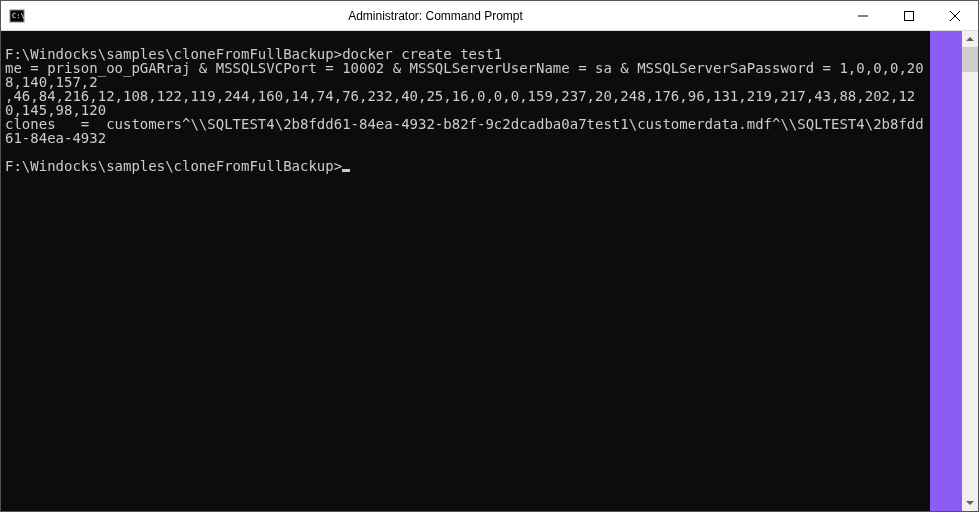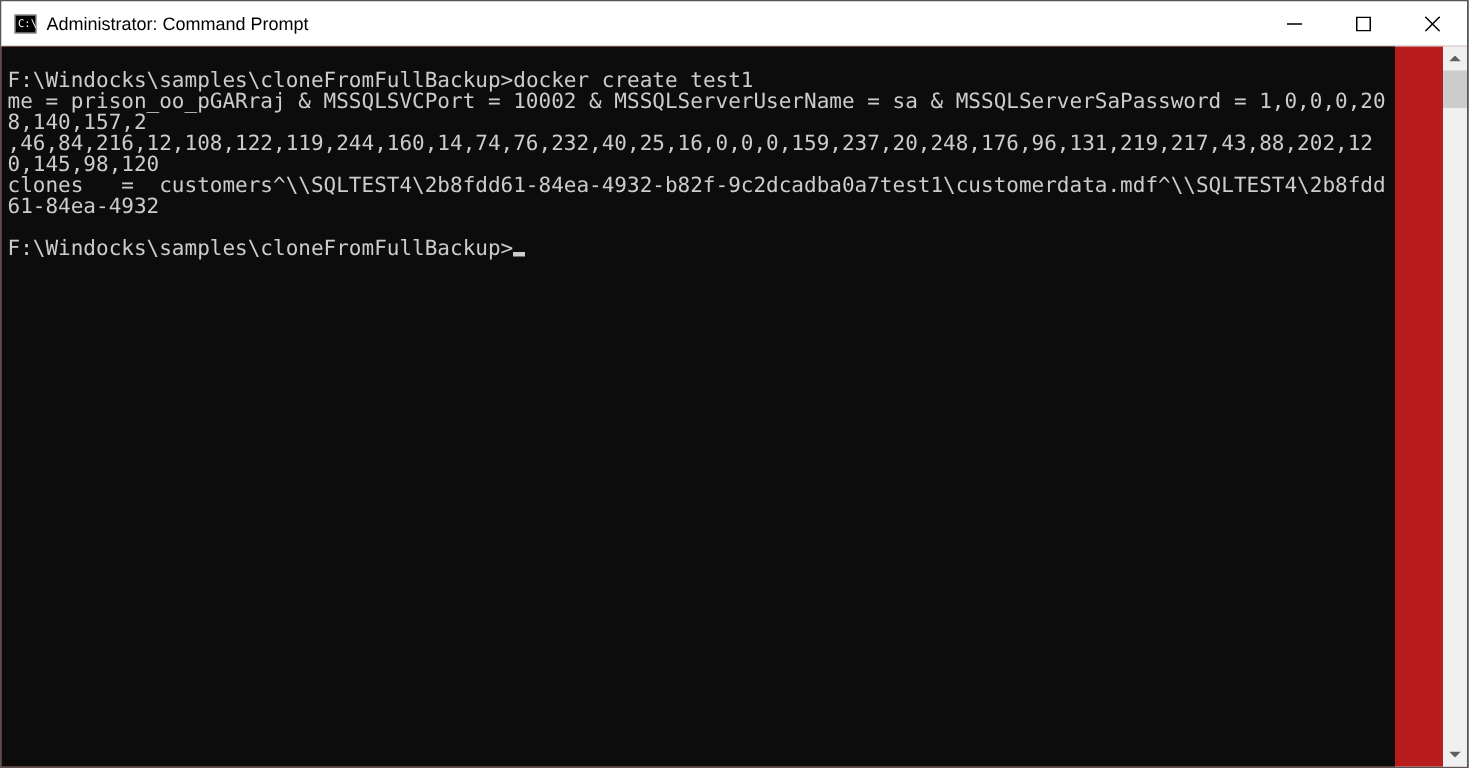--- a/index.html
+++ b/index.html
@@ -39,40 +39,41 @@
     .titlebar-icon svg {
       width: 16px;
       height: 16px;
     }
     .titlebar-title {
       flex: 1;
       font-size: 12px;
       color: #000;
       white-space: nowrap;
       overflow: hidden;
+      text-align: center;
     }
     .titlebar-controls {
       display: flex;
       height: 100%;
     }
     .titlebar-btn {
       width: 46px;
       height: 100%;
       display: flex;
       align-items: center;
       justify-content: center;
       font-family: "Segoe UI Symbol", sans-serif;
       font-size: 10px;
       color: #000;
       cursor: default;
     }
     .console-wrap {
       flex: 1;
       display: flex;
-      background: #b91c1c;
+      background: #8b5cf6;
       min-height: 0;
       gap: 32px;
     }
     .console {
       flex: 1;
       background: #0c0c0c;
       color: #cccccc;
       font-family: Consolas, "Lucida Console", monospace;
       font-size: 14px;
       line-height: 14px;

